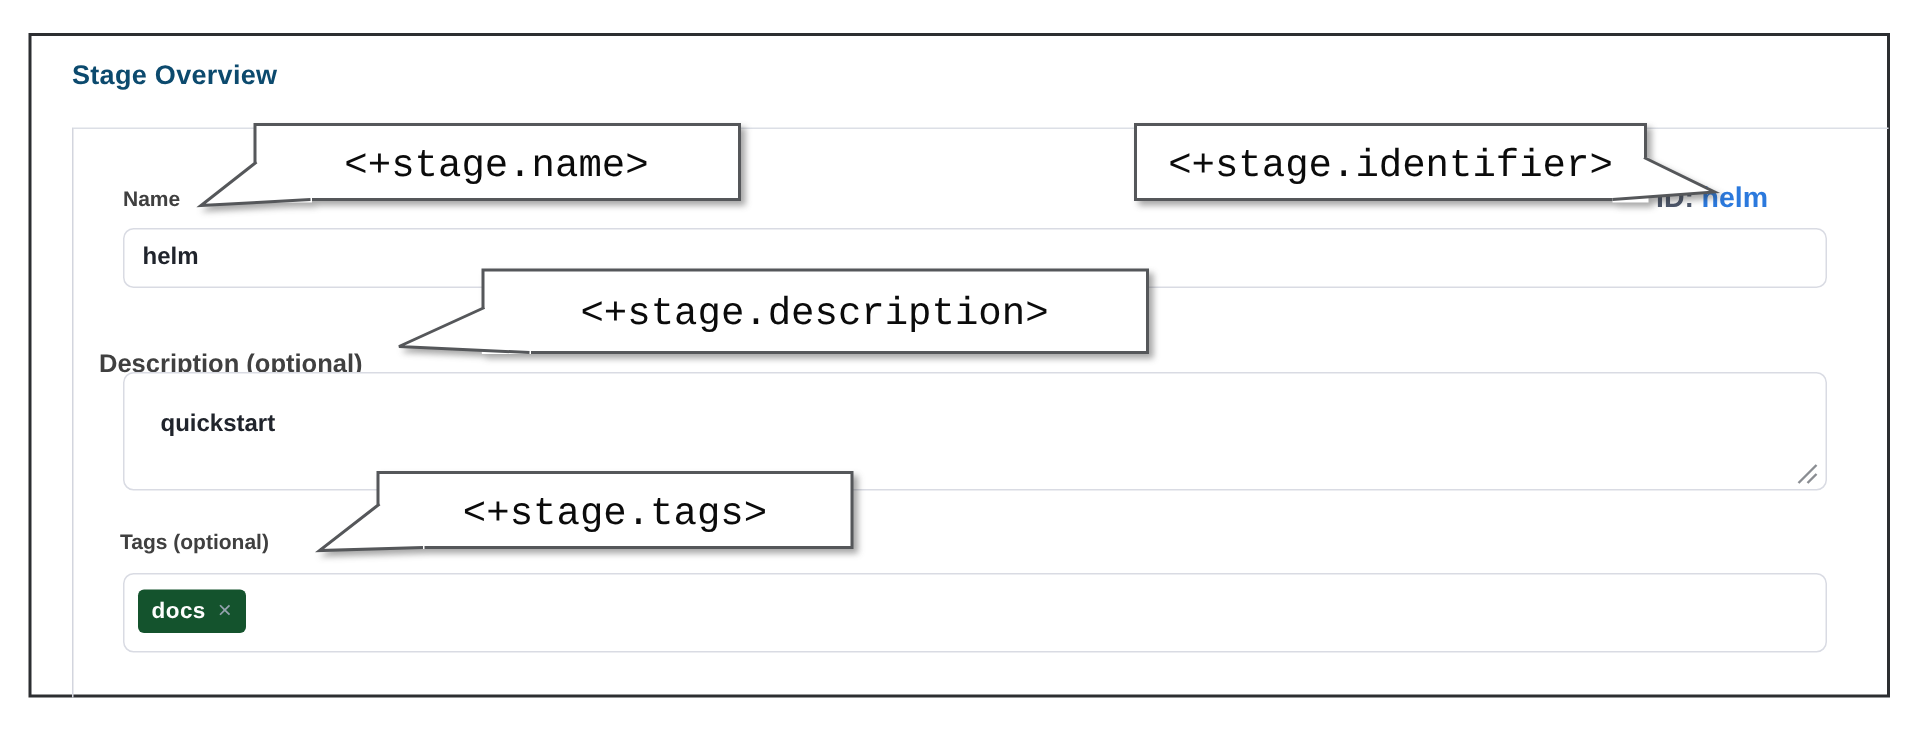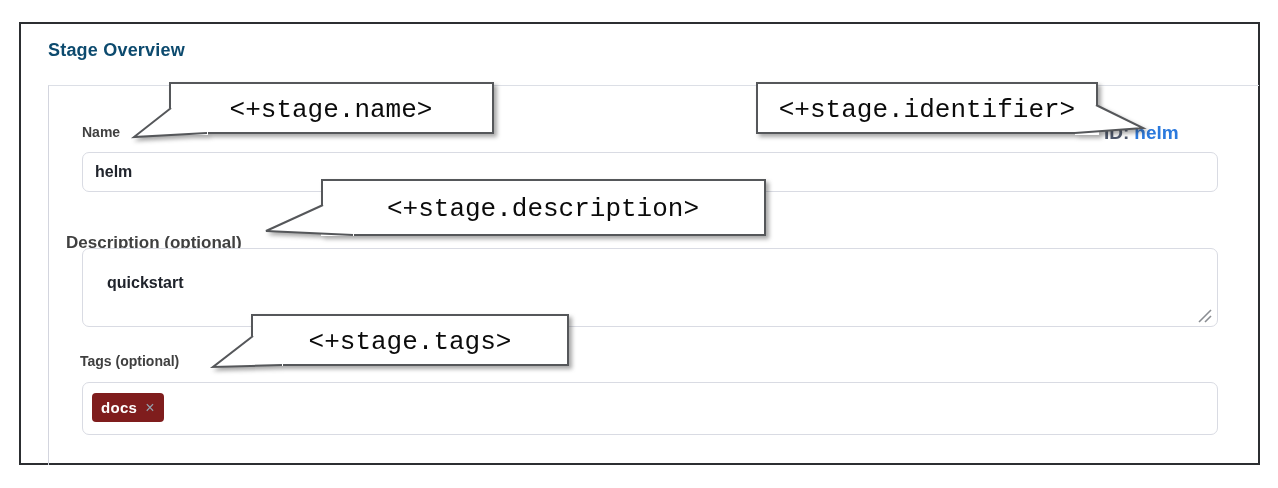--- a/index.html
+++ b/index.html
@@ -47,21 +47,21 @@
   .desc-area {
     top:248px; height:79px; padding:24px;
     resize:none; line-height:20px; overflow:hidden;
   }
   .tags-box {
     left:82px; top:382px; width:1136px; height:53px; box-sizing:border-box;
     border:1px solid #d9dbe3; border-radius:7px; background:#fff;
   }
   .tag-chip {
     left:92px; top:393px; height:29px;
-    background:#7f1d1d; border-radius:4px;
+    background:#14532d; border-radius:4px;
     display:inline-flex; align-items:center; padding:0 9px;
     color:#fdfdfd; font-size:15px; font-weight:700; letter-spacing:.3px;
   }
   .tag-remove { color:#94a2ae; font-size:16px; font-weight:400; margin-left:8px; cursor:pointer; }
 
   .resize-grip { left:1196px; top:307px; pointer-events:auto; cursor:nwse-resize; }
 
   
   .overlay { left:0; top:0; width:1278px; height:488px; pointer-events:none; }
   .callout { filter:drop-shadow(3px 3px 2px rgba(45,45,45,.42)); }

